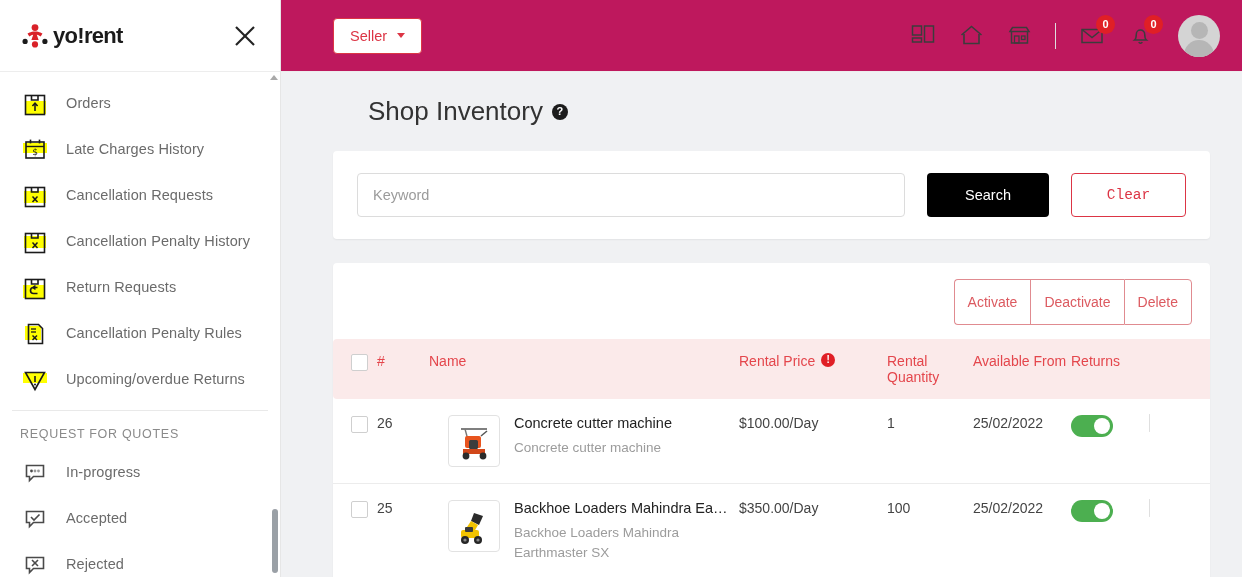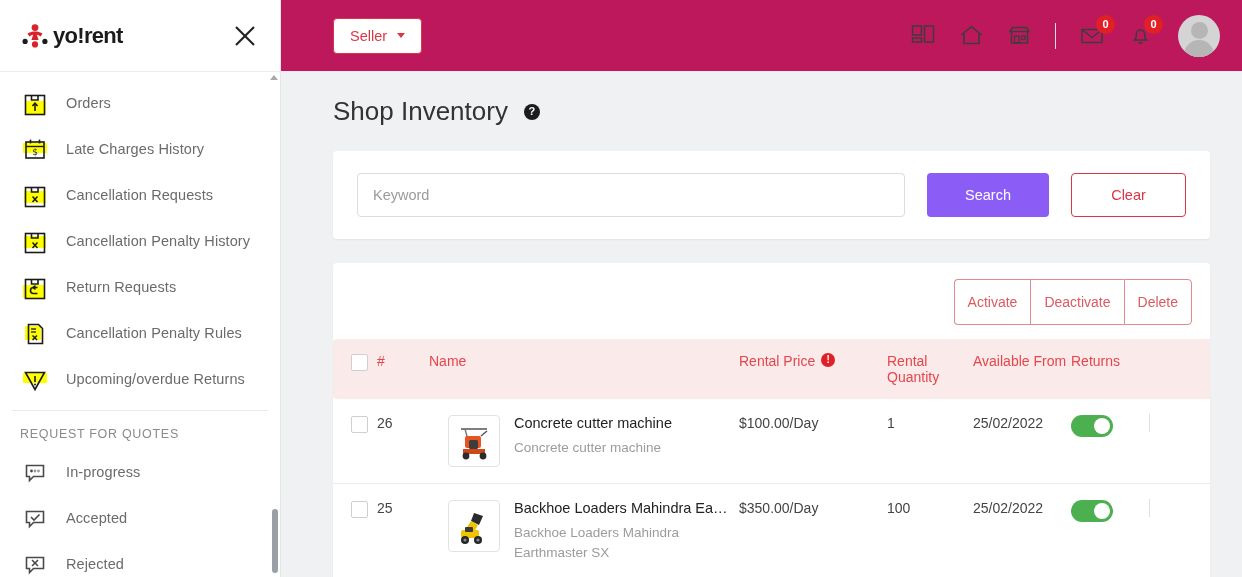--- a/index.html
+++ b/index.html
@@ -121,21 +121,21 @@
                   border-radius: 15px 15px 0 0; background: #b6b6b6; left: 6px; top: 25px; }
 
   .content { flex: 1 1 auto; overflow: hidden; padding: 24px 32px 0 52px; position: relative; }
 
   .page-head {
     display: flex; align-items: center; justify-content: space-between;
     margin-bottom: 24px;
   }
   .page-title {
     font-size: 26px; color: #333; font-weight: normal;
-    display: flex; align-items: center; gap: 16px;
+    display: flex; align-items: center; gap: 9px; margin-left: 35px;
   }
   .help-dot {
     width: 16px; height: 16px; border-radius: 50%;
     background: #1c1c1c; color: #fff; font-size: 11px; font-weight: bold;
     display: flex; align-items: center; justify-content: center;
     cursor: pointer; line-height: 1;
   }
   .btn-group { display: flex; }
   .btn-group .gbtn {
     border: 1px solid #e08b90; color: #dc5a60; background: #fff;
@@ -152,28 +152,28 @@
   .search-card { padding: 22px 24px; margin-bottom: 24px; }
   .search-row { display: flex; align-items: center; gap: 22px; }
   .kw-input {
     flex: 1 1 auto; height: 44px; border: 1px solid #dcdcdc;
     border-radius: 4px; padding: 0 15px; font-size: 14.5px;
     color: #444; font-family: "Liberation Sans", sans-serif; outline: none;
     background: #fff;
   }
   .kw-input::placeholder { color: #9b9b9b; }
   .btn-search {
-    width: 122px; height: 44px; background: #8b5cf6; color: #fff;
+    width: 122px; height: 44px; background: #000000; color: #fff;
     border: none; border-radius: 4px; font-size: 14.5px; cursor: pointer;
     font-family: "Liberation Sans", sans-serif;
   }
   .btn-clear {
     width: 115px; height: 44px; background: #fff; color: #dc3545;
     border: 1px solid #dc3545; border-radius: 4px; font-size: 14.5px; cursor: pointer;
-    font-family: Liberation Sans, sans-serif;
+    font-family: Liberation Mono, monospace;
   }
 
   .table-card { padding: 16px 0 0 0; overflow: hidden; }
   .bulk-row { display: flex; justify-content: flex-end; padding: 0 18px 14px 18px; }
   .bulk-row .gbtn { padding: 14px 13px; font-size: 14px; }
 
   table.inv { width: 100%; border-collapse: collapse; table-layout: fixed; }
   table.inv thead th {
     background: #fbeaea; color: #e4464c; font-weight: normal;
     font-size: 14px; text-align: left; padding: 14px 0; vertical-align: top;

